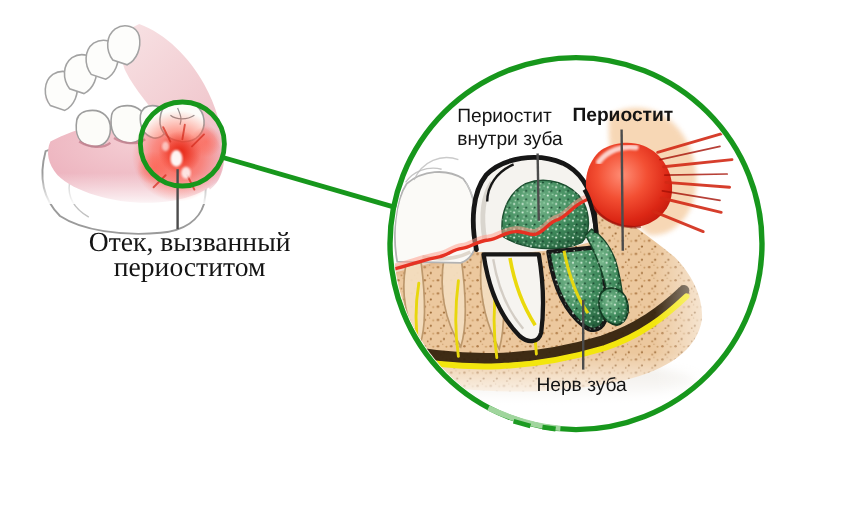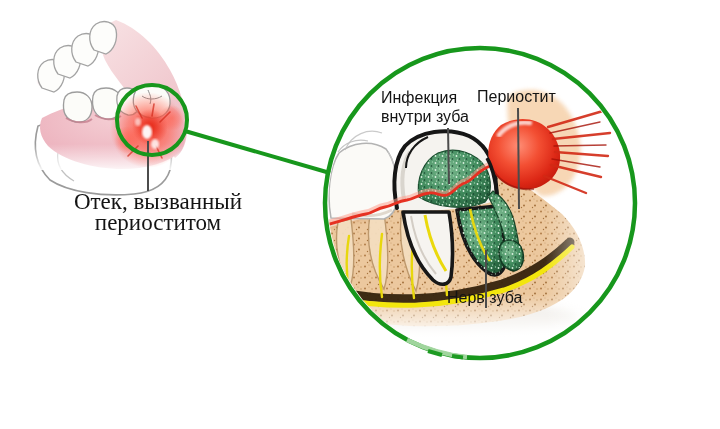--- a/index.html
+++ b/index.html
@@ -5,22 +5,22 @@
   html,body{margin:0;padding:0;background:#ffffff;}
   .stage{
     position:relative;width:720px;height:429px;background:#ffffff;overflow:hidden;
     font-family:"Liberation Sans", sans-serif;
   }
   .stage svg{position:absolute;left:0;top:0;}
   .lbl{position:absolute;color:#141414;}
   .lbl-sans{font-family:"Liberation Sans","DejaVu Sans",sans-serif;font-size:16px;line-height:19px;}
   .lbl-serif{font-family:"Liberation Serif","DejaVu Serif",serif;font-size:23px;line-height:21px;text-align:center;}
   #lbl-infection{left:381px;top:88px;width:96px;}
-  #lbl-periostitis{left:477px;top:87px;white-space:nowrap;}
-  #lbl-nerve{left:447px;top:288px;white-space:nowrap;}
+  #lbl-periostitis{left:477px;top:87px;white-space:nowrap;font-weight:bold;}
+  #lbl-nerve{left:447px;top:312px;white-space:nowrap;}
   #lbl-swelling{left:68px;top:191px;width:180px;}
 </style>
 </head>
 <body>
 
 <div class="stage">
 
 <svg width="720" height="429" viewBox="0 0 720 429">
   <defs>
     <radialGradient id="gInf" cx="40%" cy="35%" r="80%">
@@ -232,18 +232,18 @@
       <line x1="518" y1="108" x2="519" y2="209"></line>
       <line x1="486" y1="250" x2="486" y2="308"></line>
     </g>
 
     <circle cx="480" cy="203" r="155" fill="none" stroke="#17971c" stroke-width="4.5"></circle>
     <path d="M407,340 C424,348 444,355 467,357" stroke="#a8d8a4" stroke-width="4.5" fill="none" opacity="0.95"></path>
     <path d="M428,351 l14,4 M452,356 l11,1.5" stroke="#1d9b22" stroke-width="4" fill="none"></path>
   </g>
 </svg>
 
-<div class="lbl lbl-sans" id="lbl-infection">Инфекция внутри зуба</div>
+<div class="lbl lbl-sans" id="lbl-infection">Периостит внутри зуба</div>
 <div class="lbl lbl-sans" id="lbl-periostitis">Периостит</div>
 <div class="lbl lbl-sans" id="lbl-nerve">Нерв зуба</div>
 <div class="lbl lbl-serif" id="lbl-swelling">Отек, вызванный периоститом</div>
 
 </div>
 
 </body></html>

